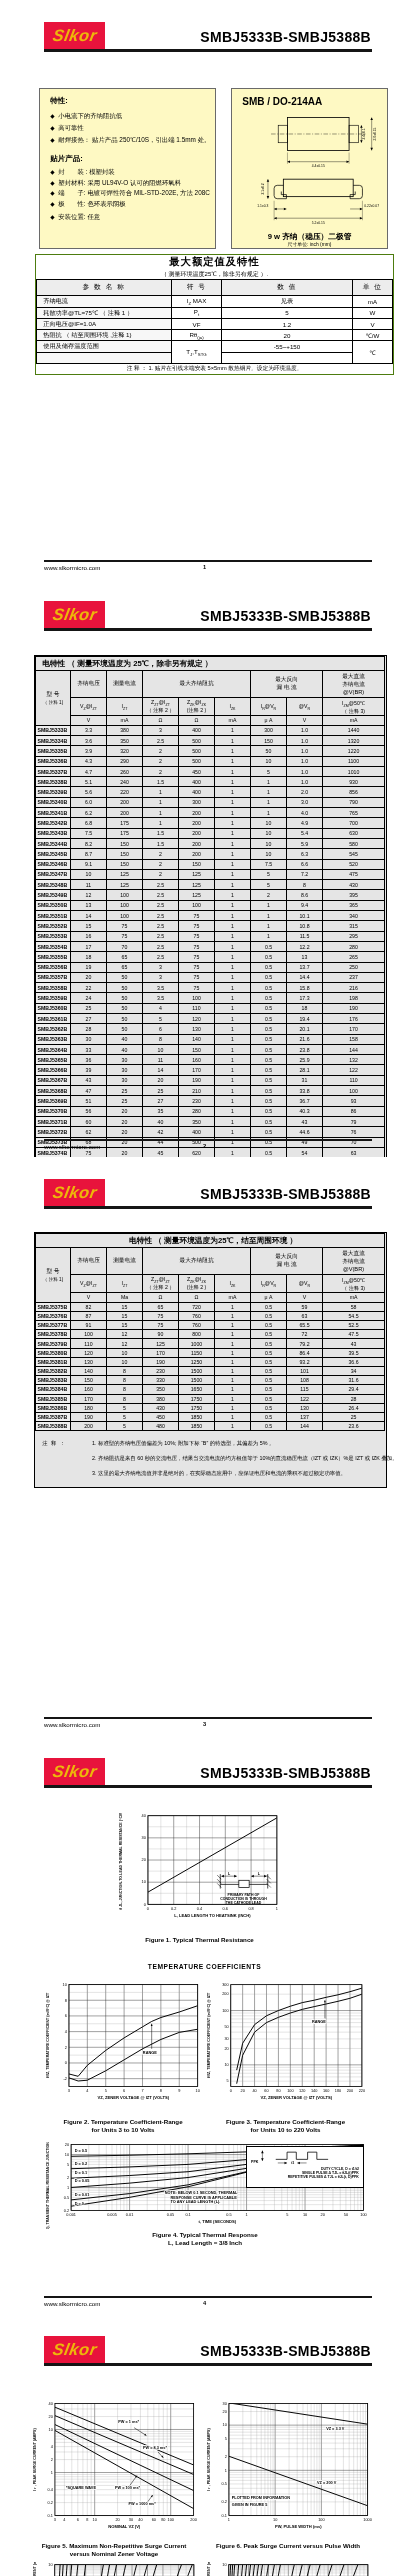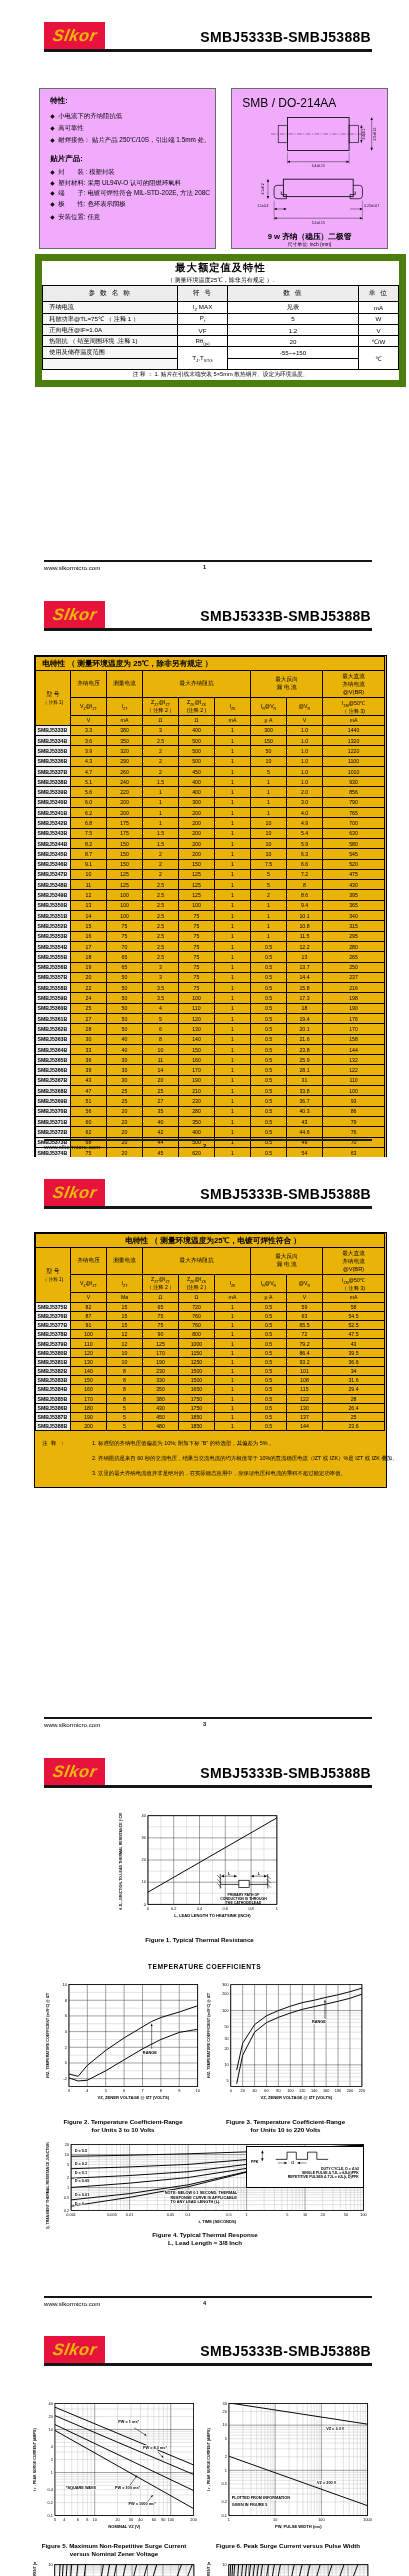--- a/index.html
+++ b/index.html
@@ -10,40 +10,40 @@
   .logo{position:absolute;left:44px;top:21.6px;width:61px;height:27px;background:#e8133c;
         display:flex;align-items:center;justify-content:center;}
   .logo span{color:#edb70a;font-style:italic;font-weight:bold;font-size:16.5px;
              transform:skewX(-10deg);letter-spacing:0.5px;}
   .htitle{position:absolute;right:38px;top:29px;font-size:14px;font-weight:bold;letter-spacing:0.3px;margin-left:37px;}
   .hrule{position:absolute;left:44px;top:49px;width:328px;height:2.6px;background:#151515;}
   .frule{position:absolute;left:44px;top:560px;width:328px;height:2.1px;background:#151515;}
   .fsite{position:absolute;left:44px;top:564px;font-size:6.2px;}
   .fpage{position:absolute;left:0;width:409px;top:564px;text-align:center;font-size:5.7px;font-weight:bold;}
   
-  .box{position:absolute;border:1px solid #6a6a6a;background:#f0abfc;}
+  .box{position:absolute;border:1px solid #6a6a6a;background:#fef9c3;}
   .feat-sec{font-weight:bold;font-size:7.5px;position:absolute;left:10.3px;}
   .feat-li{position:absolute;left:10.3px;font-size:6.4px;white-space:nowrap;}
   .feat-li .dm{font-size:5.7px;margin-right:3.6px;}
-  .pkg-name{position:absolute;left:10.3px;top:7.2px;font-size:12px;font-weight:normal;}
+  .pkg-name{position:absolute;left:10.3px;top:7.2px;font-size:10px;font-weight:bold;}
   .pkg-cap{position:absolute;left:0;width:100%;text-align:center;font-size:7.7px;font-weight:bold;}
   .pkg-unit{position:absolute;left:0;width:100%;text-align:center;font-size:4.9px;}
   .dimtxt{font-size:6.5px;fill:#000;}
   
-  .rat{position:absolute;left:35px;top:254px;width:357px;border:7px solid #4d7c0f;background:#fff;}
+  .rat{position:absolute;left:35px;top:254px;width:357px;border:1px solid #4d7c0f;background:#fff;}
   .rat table{border-collapse:collapse;width:100%;table-layout:fixed;font-size:6.2px;}
   .rat td{border:0.5px solid #000;text-align:center;padding:0;height:10.3px;}
   .rat tr.hd td{background:#ededed;font-size:6.7px;height:15px;letter-spacing:1.5px;}
   .rat .ttl{border:none;text-align:center;}
   .rat .pn{text-align:left;padding-left:6.2px;background:#f7f7f7;}
   .rat-title{font-size:10.3px;font-weight:bold;letter-spacing:1px;padding-top:6.7px;}
   .rat-sub{font-size:6px;padding:4.1px 0 5.2px 0;}
   .rat-note{font-size:5.7px;text-align:left;padding:4.6px 0 5.2px 7.2px;border:none;}
   
-  .ewrap{position:absolute;border:1px solid #000;background:#eab308;}
+  .ewrap{position:absolute;border:1px solid #000;background:#e5e5e5;}
   table.et{border-collapse:collapse;table-layout:fixed;font-size:5.2px;}
   table.et td{border:0.5px solid #000;text-align:center;padding:0;overflow:hidden;}
   table.et tr.tt td{border:0.5px solid #000;font-size:7.7px;font-weight:bold;height:13.4px;padding-left:6.2px;}
   table.et tr.g td{height:26px;font-size:5.7px;}
   table.et tr.s td{height:16.5px;font-size:5.2px;}
   table.et tr.u td{height:8.8px;}
   table.et tr.d td{height:9.3px;}
   table.et3 tr.d td{height:8.2px;}
   table.et td.mn{font-weight:bold;background:#efefef;text-align:left;padding-left:1.5px;font-size:5.2px;}
   table.et .nt{font-size:4.6px;font-weight:normal;}
@@ -732,21 +732,21 @@
               <col style="width:36px">
               <col style="width:36px">
               <col style="width:36px">
               <col style="width:36px">
               <col style="width:36px">
               <col style="width:36px">
               <col style="width:62px">
             </colgroup>
             <tbody>
               <tr class="tt">
-                <td colspan="9" style="text-align:center">电特性 （ 测量环境温度为25℃，电镀可焊性符合 ）</td>
+                <td colspan="9" style="text-align:center">电特性 （ 测量环境温度为25℃，结至周围环境 ）</td>
               </tr>
               <tr class="g">
                 <td rowspan="3">型  号<br><span class="nt">（ 注释 1)</span></td>
                 <td>齐纳电压</td>
                 <td>测量电流</td>
                 <td colspan="3">最大齐纳阻抗</td>
                 <td colspan="2">最大反向<br>漏  电  流</td>
                 <td>最大直流<br>齐纳电流<br>@V(BR)</td>
               </tr>
               <tr class="s">

